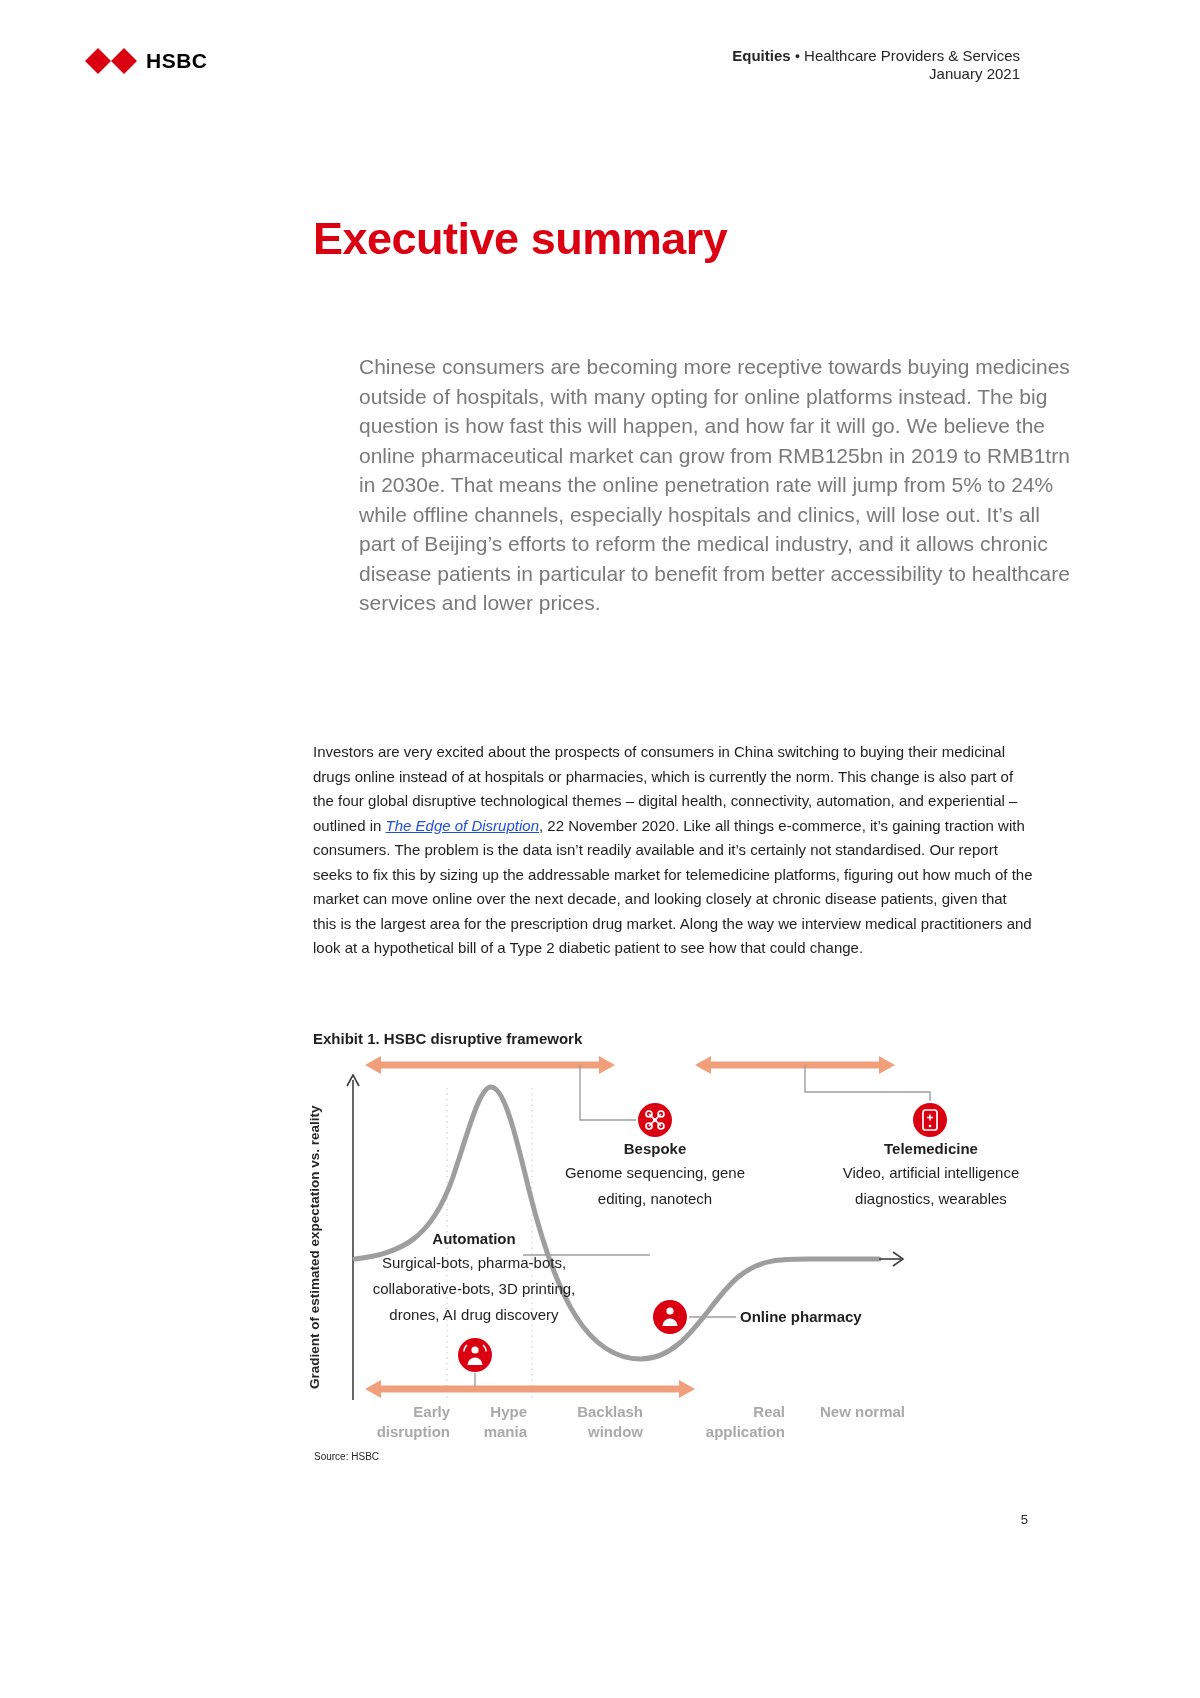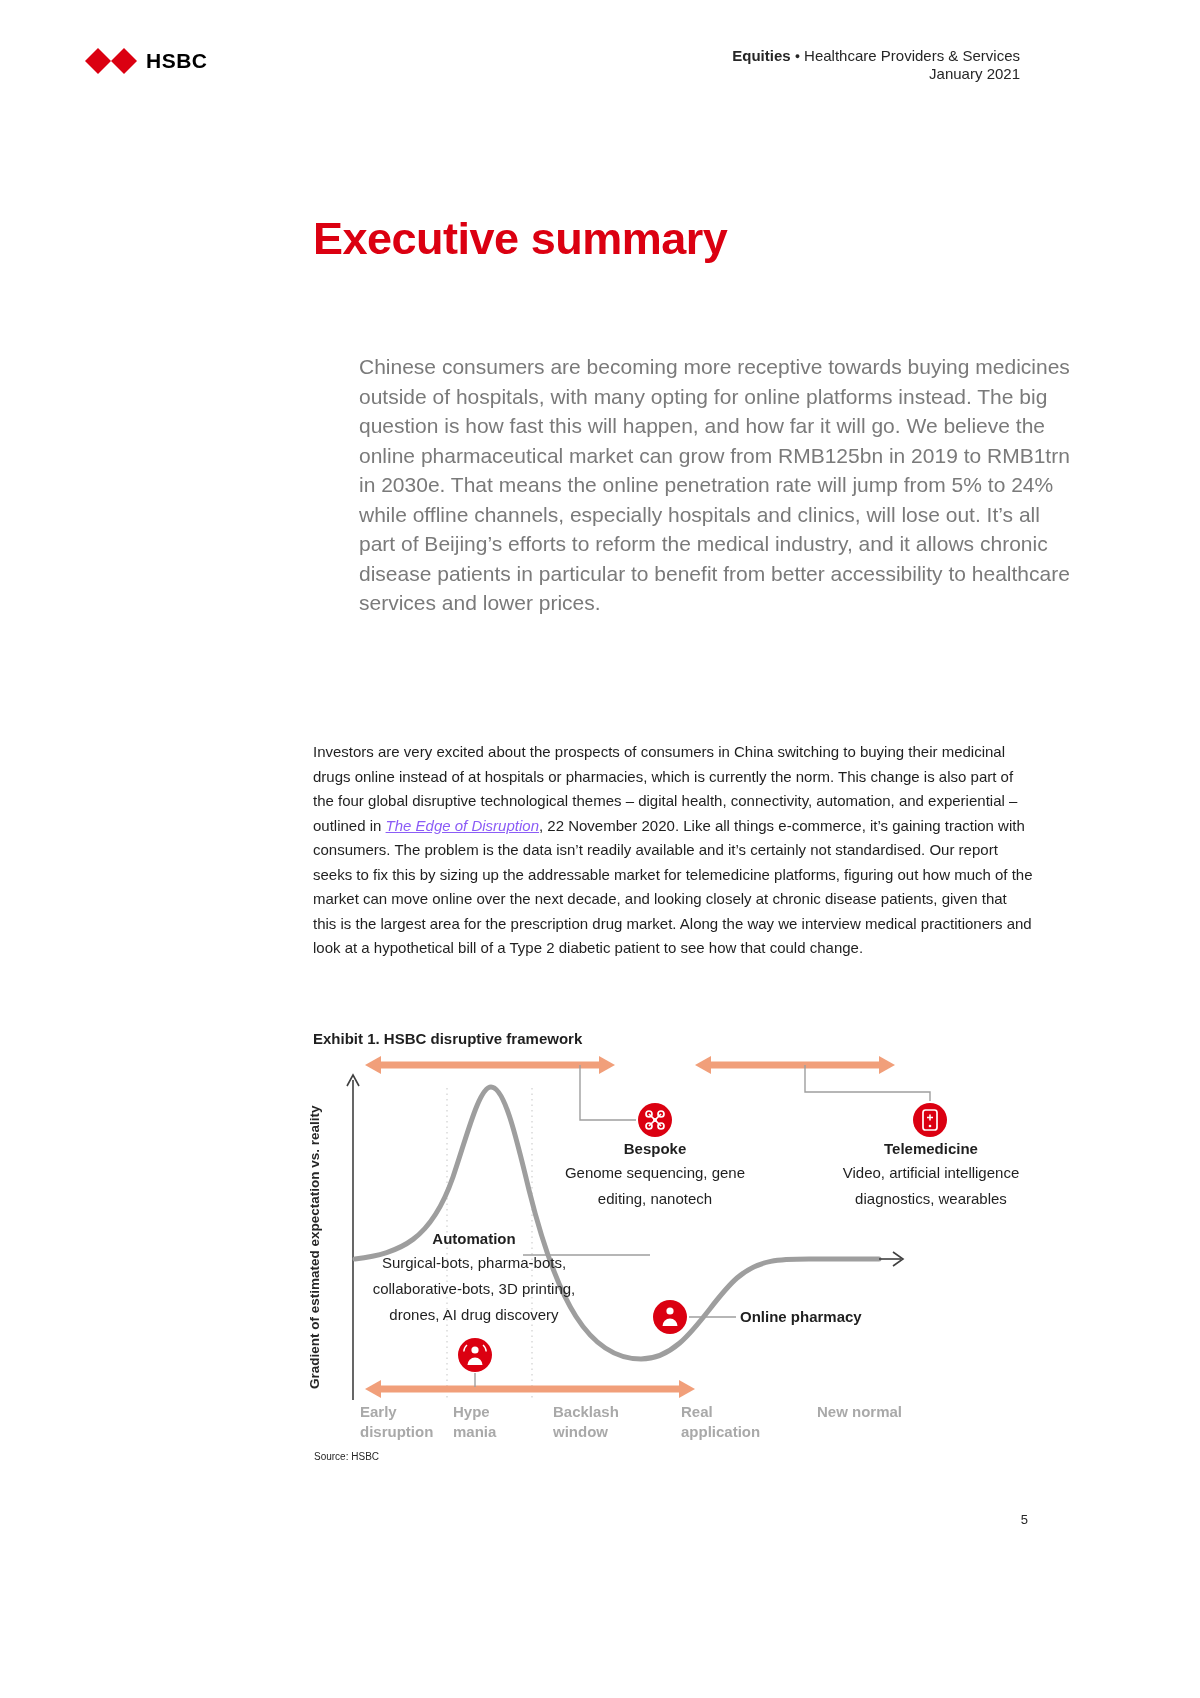--- a/index.html
+++ b/index.html
@@ -26,21 +26,21 @@
     color:#db0011; letter-spacing:-0.5px;
   }
   .lead {
     position:absolute; left:313px; top:352px; width:718px;
     font-size:21px; line-height:29.5px; color:#7a7a7a;margin-left:46px;
   }
   .body-text {
     position:absolute; left:313px; top:740px; width:720px;
     font-size:15px; line-height:24.5px; color:#1f1f1f;
   }
-  .doc-link { color:#8b5cf6; font-style:italic; }
+  .doc-link { color:#1d4ed8; font-style:italic; }
 
   .exhibit-title { position:absolute; left:313px; top:1030px; font-size:15px; font-weight:bold; color:#1f1f1f; }
 
   
   .chart { position:absolute; left:313px; top:1052px; width:722px; height:400px; }
   .chart svg { position:absolute; left:0; top:0; overflow:visible; }
 
   .yaxis-label {
     position:absolute; left:-6px; top:45px; height:300px;
     writing-mode:vertical-rl; transform:rotate(180deg);
@@ -49,26 +49,26 @@
 
   .anno { position:absolute; text-align:center; color:#1f1f1f; }
   .anno-title { font-weight:bold; font-size:15px; line-height:22px; }
   .anno-desc { font-size:15px; line-height:26px; }
   .anno.bespoke   { left:247px; top:86px;  width:190px; }
   .anno.telemed   { left:512px; top:86px;  width:212px; }
   .anno.autom     { left:50px;  top:176px; width:222px; }
 
   .online-label { position:absolute; left:427px; top:256px; font-size:15px; font-weight:bold; white-space:nowrap; color:#1f1f1f; }
 
-  .stage { position:absolute; top:350px; font-size:15px; font-weight:bold; color:#a9a9a9; text-align:left; line-height:20px; }
+  .stage { position:absolute; top:350px; font-size:15px; font-weight:bold; color:#a9a9a9; text-align:right; line-height:20px; }
   .stage.s0 { left:47px;  width:90px; }
   .stage.s1 { left:140px; width:74px; }
   .stage.s2 { left:240px; width:90px; }
   .stage.s3 { left:368px; width:104px; }
-  .stage.s4 { left:504px; width:114px; white-space:nowrap; }
+  .stage.s4 { left:478px; width:114px; white-space:nowrap; }
 
   .source { position:absolute; left:314px; top:1451px; font-size:10px; font-weight:normal; color:#262626; }
   .page-number { position:absolute; right:172px; top:1512px; font-size:13px; color:#262626; }
 </style>
 </head>
 <body>
 
 <div class="page">
 
   <div class="logo">

